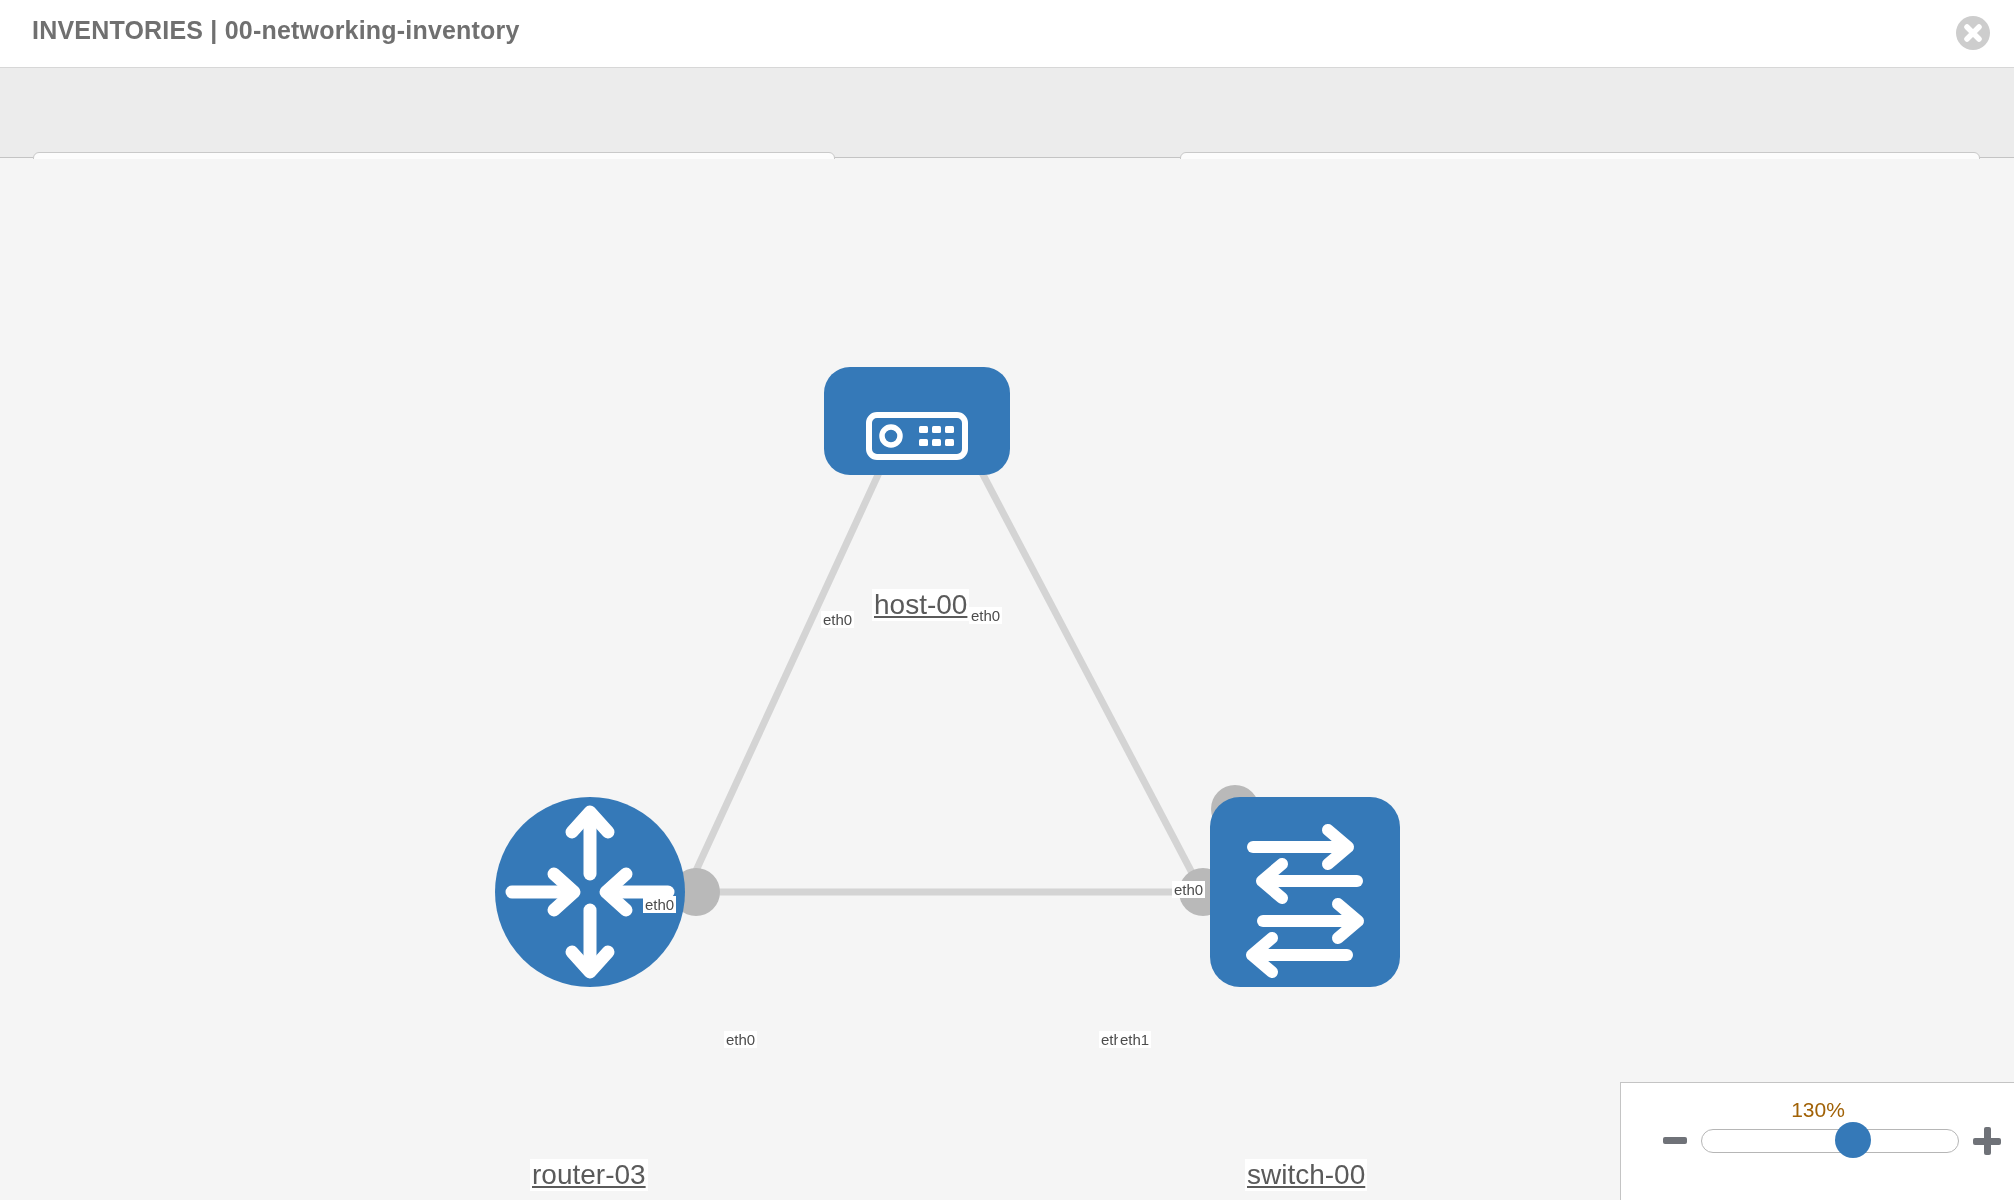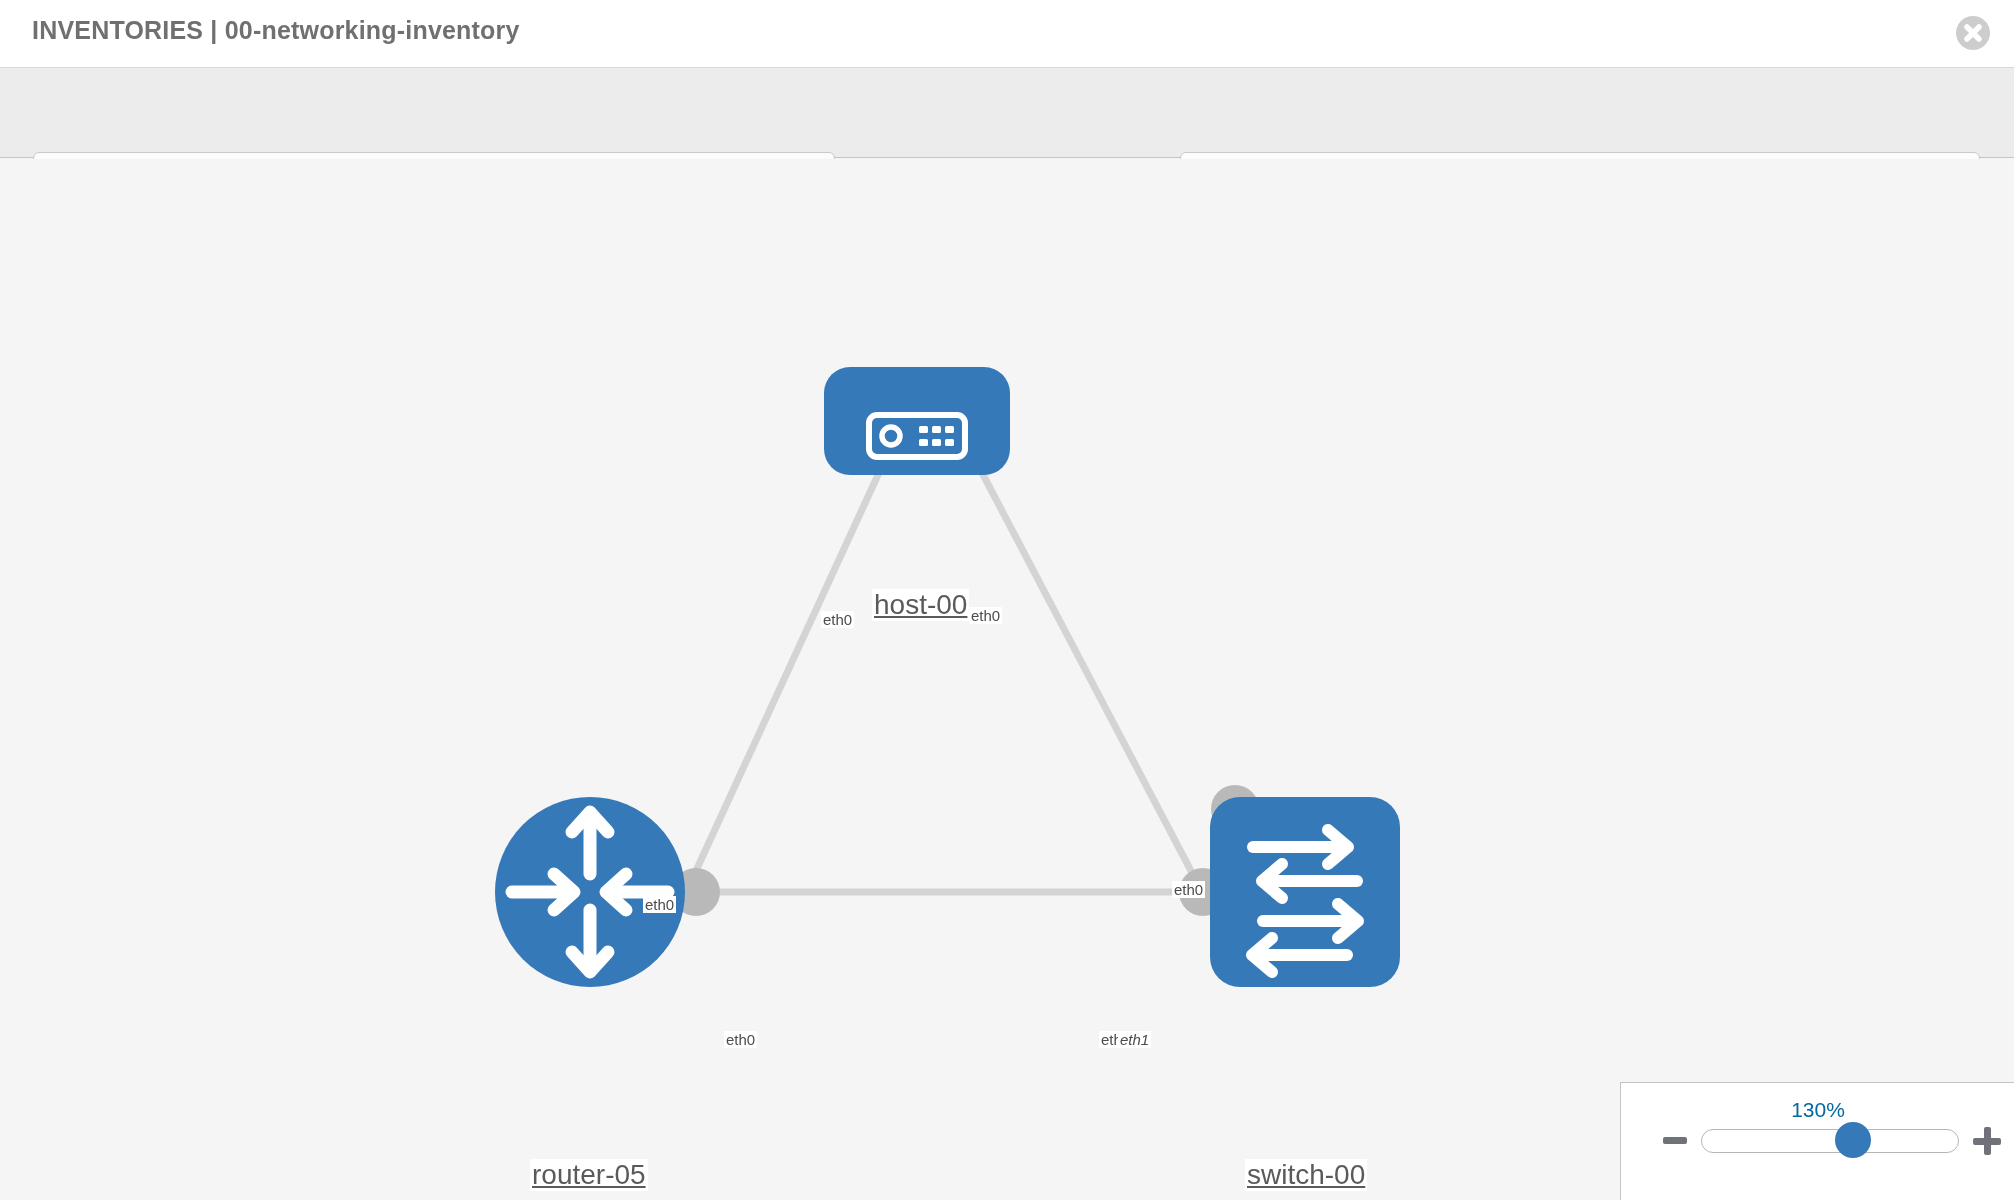--- a/index.html
+++ b/index.html
@@ -148,21 +148,21 @@
     border: 1px solid #c4c4c4;
     border-right: none;
     border-bottom: none;
   }
   .zoom-level {
     position: absolute;
     left: 0; top: 15px;
     width: 394px;
     text-align: center;
     font-size: 21px;
-    color: #0369a1;
+    color: #a16207;
   }
   .zoom-minus {
     position: absolute;
     left: 42px; top: 54px;
     width: 24px; height: 7px;
     background: #6f7278;
     border-radius: 2px;
     cursor: pointer;
   }
   .zoom-plus {
@@ -317,30 +317,30 @@
           <path d="M1338 745 L1358 762 L1338 779"></path>
 
           <path d="M1347 796 L1255 796"></path>
           <path d="M1272 779 L1252 796 L1272 813"></path>
         </g>
       </g>
 
     </svg>
 
     <div class="node-label" style="left:872px; top:430px;">host-00</div>
-    <div class="node-label" style="left:530px; top:1000px;">router-05</div>
+    <div class="node-label" style="left:530px; top:1000px;">router-03</div>
     <div class="node-label" style="left:1245px; top:1000px;">switch-00</div>
 
     <div class="if-label" style="left:821px; top:452px;">eth0</div>
     <div class="if-label" style="left:969px; top:448px;">eth0</div>
     <div class="if-label" style="left:643px; top:737px;">eth0</div>
     <div class="if-label" style="left:1172px; top:722px;">eth0</div>
     <div class="if-label" style="left:724px; top:872px;">eth0</div>
     <div class="if-label" style="left:1099px; top:872px;">eth0</div>
-    <div class="if-label" style="left:1118px; top:872px;font-style:italic;">eth1</div>
+    <div class="if-label" style="left:1118px; top:872px;">eth1</div>
 
   </div>
 
   <div class="zoom-panel">
     <div class="zoom-level">130%</div>
     <div class="zoom-minus"></div>
     <div class="zoom-track"></div>
     <div class="zoom-thumb"></div>
     <div class="zoom-plus"></div>
   </div>

